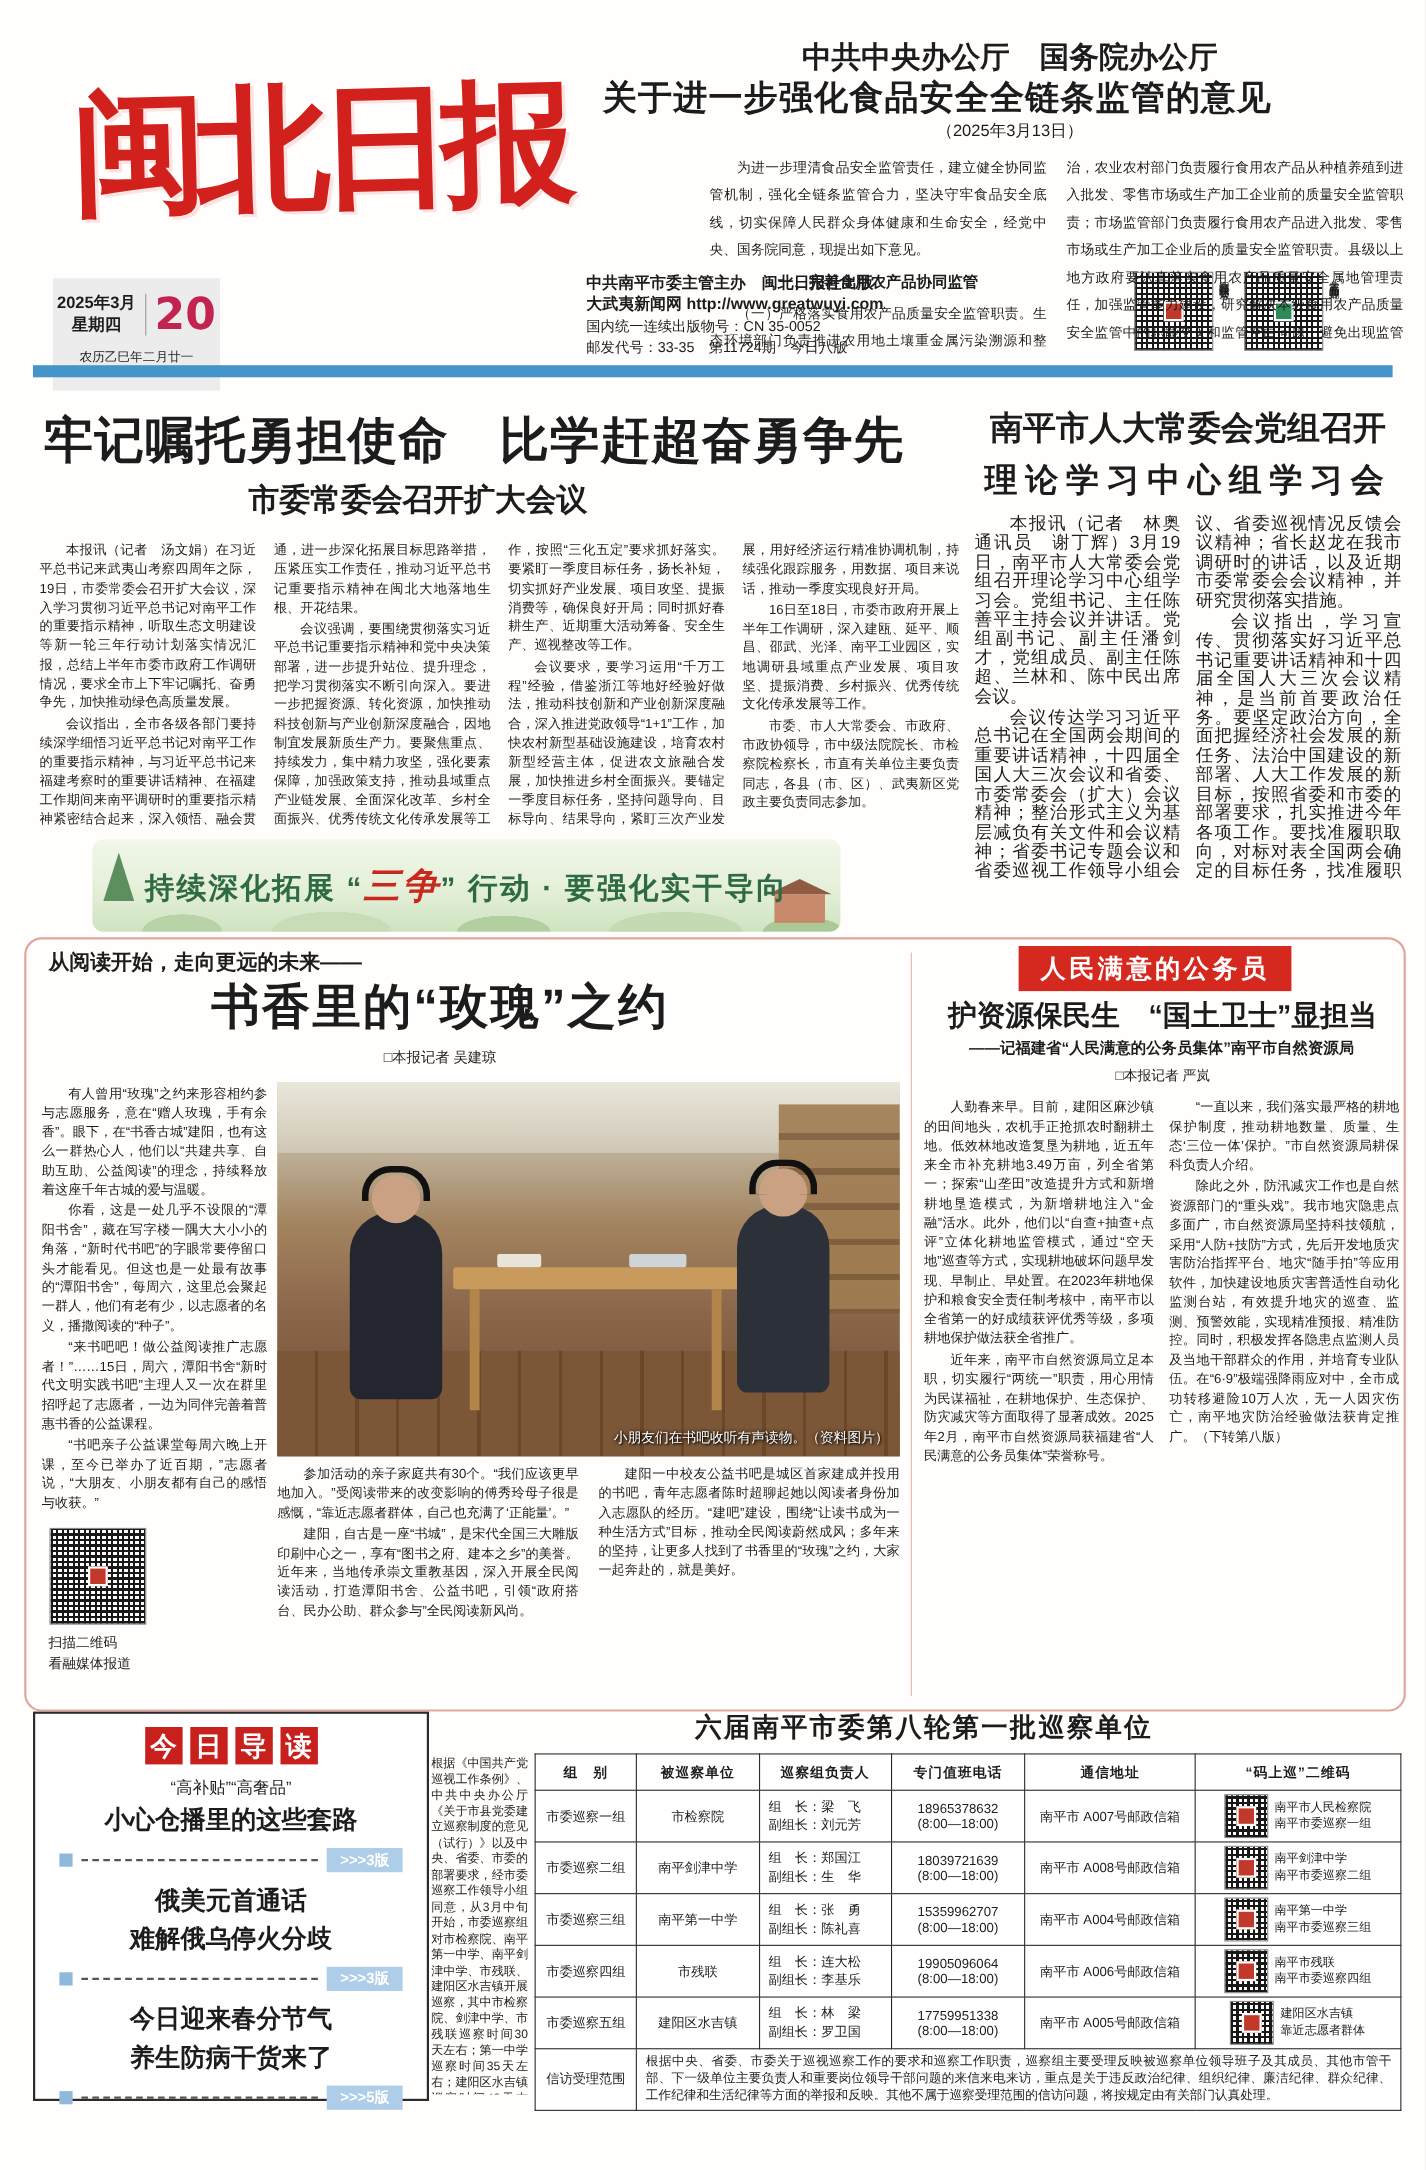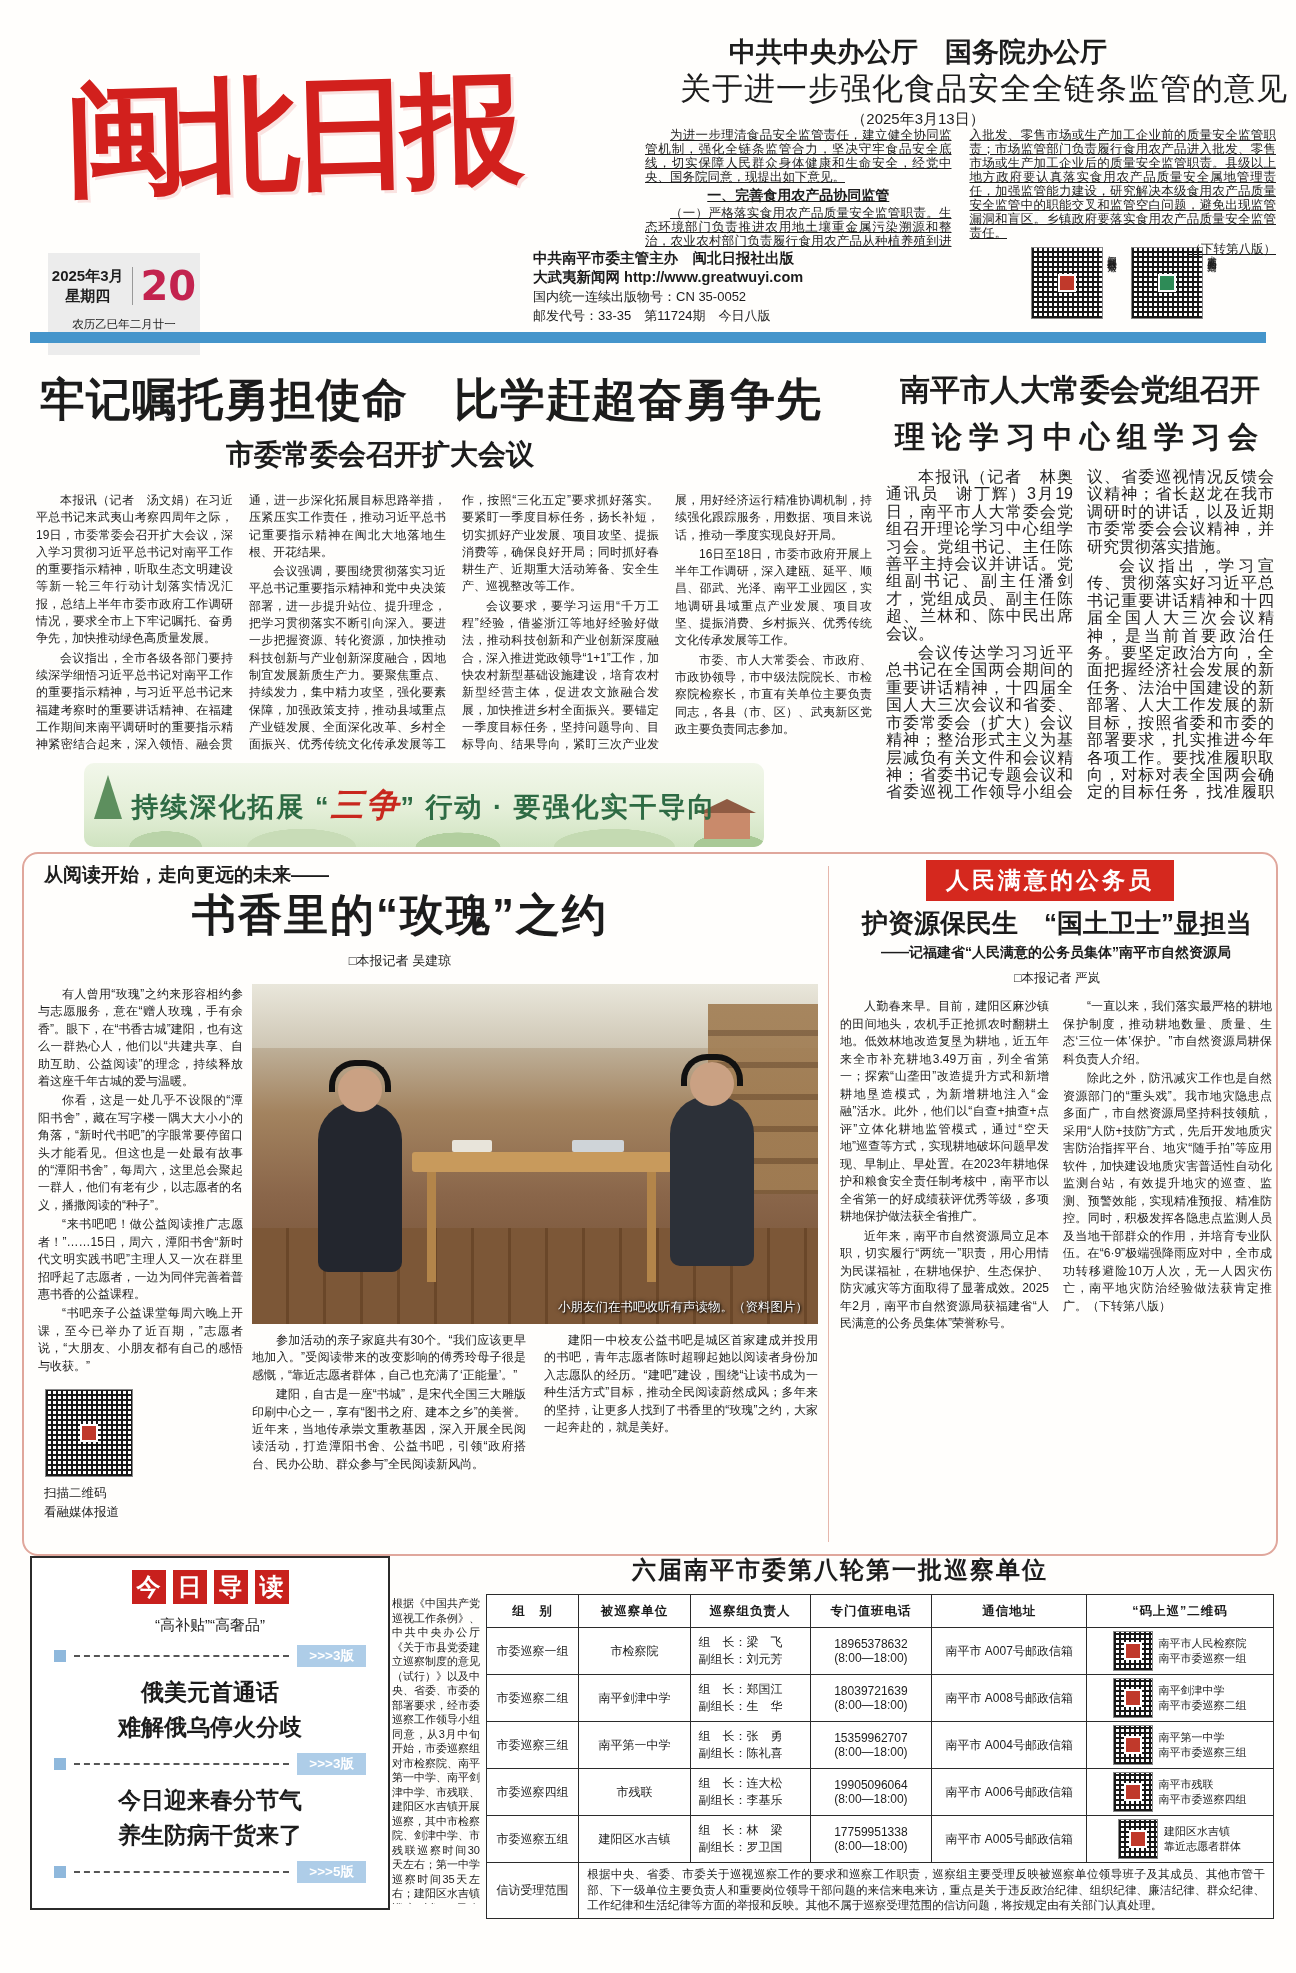--- a/index.html
+++ b/index.html
@@ -25,24 +25,24 @@
   .qr{position:relative;background:
       repeating-linear-gradient(0deg,#181818 0 2px,transparent 2px 5px),
       repeating-linear-gradient(90deg,#181818 0 2px,#fff 2px 5px);
       outline:1px solid #888;}
   .qr .qlogo{position:absolute;left:50%;top:50%;width:14px;height:14px;transform:translate(-50%,-50%);
       background:#c0392b;border:2px solid #fff;}
   .qr .qlogo.green{background:#2e8b57;}
   .vlabel{writing-mode:vertical-rl;font-size:9.5px;letter-spacing:1px;line-height:12px;height:72px;margin-left:4px;}
   
   .notice-t1{left:560px;top:34px;width:716px;text-align:center;font-weight:bold;font-size:27px;}
-  .notice-t2{left:548px;top:68px;width:740px;text-align:right;font-weight:normal;font-size:31px;letter-spacing:1px;}
+  .notice-t2{left:548px;top:68px;width:740px;text-align:left;font-weight:bold;font-size:31px;letter-spacing:1px;}
   .notice-t3{left:560px;top:110px;width:716px;text-align:center;font-size:15px;}
-  .notice-body{left:645px;top:128px;width:631px;height:188px;column-count:2;column-gap:18px;
-      font-size:12.5px;line-height:14px;overflow:hidden;text-decoration:underline;}
+  .notice-body{left:645px;top:140px;width:631px;height:188px;column-count:2;column-gap:18px;
+      font-size:12.5px;line-height:25px;overflow:hidden;}
   .notice-body .sec{font-weight:bold;text-align:center;text-indent:0;font-size:14px;margin:4px 0;}
   .jump{text-align:right;text-indent:0;}
   .rule-top{left:30px;top:332px;width:1236px;height:11px;background:#4595cb;}
   
   .lead-h{left:40px;top:370px;width:800px;font-size:45px;font-weight:800;letter-spacing:1px;white-space:nowrap;
       font-family:"DejaVu Sans",sans-serif;}
   .lead-sub{left:110px;top:436px;width:540px;text-align:center;font-size:28px;font-weight:600;}
   .lead-body{left:36px;top:492px;width:836px;height:264px;column-count:4;column-gap:16px;
       font-size:12px;line-height:17.3px;overflow:hidden;}
   .npc-h{left:884px;top:366px;width:392px;text-align:center;font-weight:bold;font-size:30px;line-height:47px;}
@@ -264,20 +264,21 @@
   </div>
 
   <div class="abs guide">
     <div class="g-title">
       <span>今</span>
       <span>日</span>
       <span>导</span>
       <span>读</span>
     </div>
     <div class="g-kicker">“高补贴”“高奢品”</div>
+    <div class="g-head">小心仓播里的这些套路</div>
     <div class="g-rule">
       <span class="g-sq"></span>
       <span class="g-dots"></span>
       <span class="g-tag">&gt;&gt;&gt;3版</span>
     </div>
     <div class="g-head" style="margin-top:10px;">俄美元首通话</div>
     <div class="g-head">难解俄乌停火分歧</div>
     <div class="g-rule">
       <span class="g-sq"></span>
       <span class="g-dots"></span>

